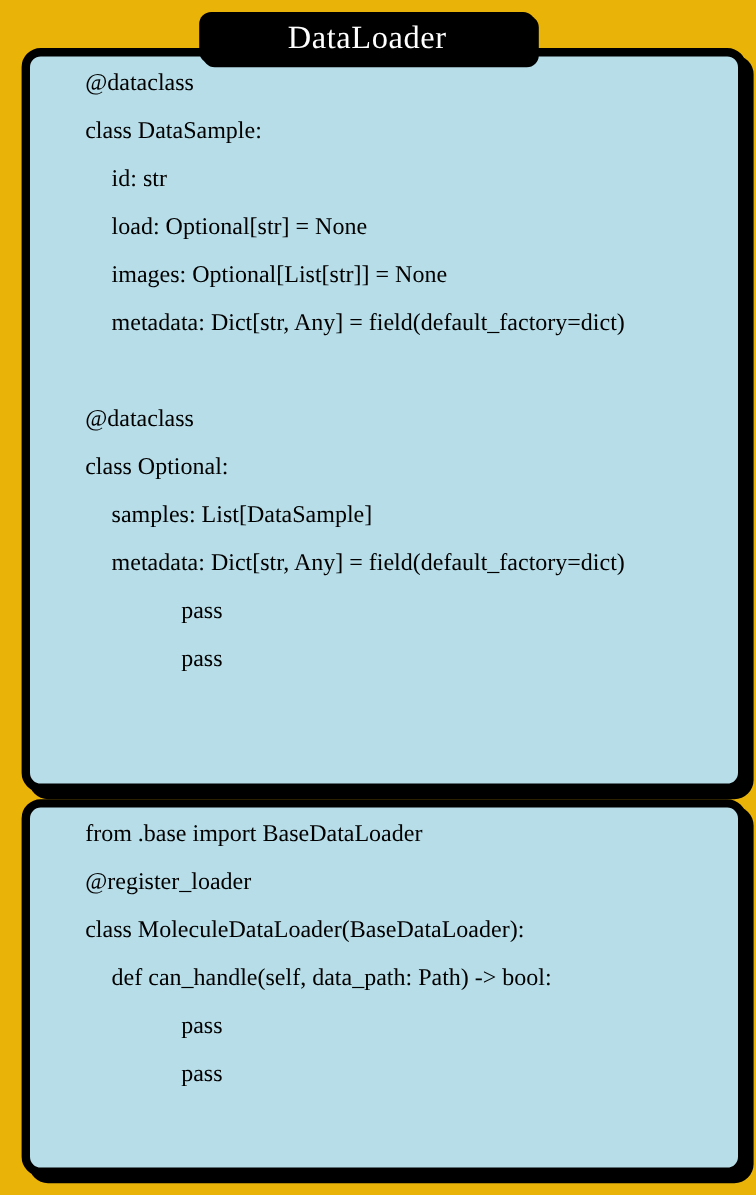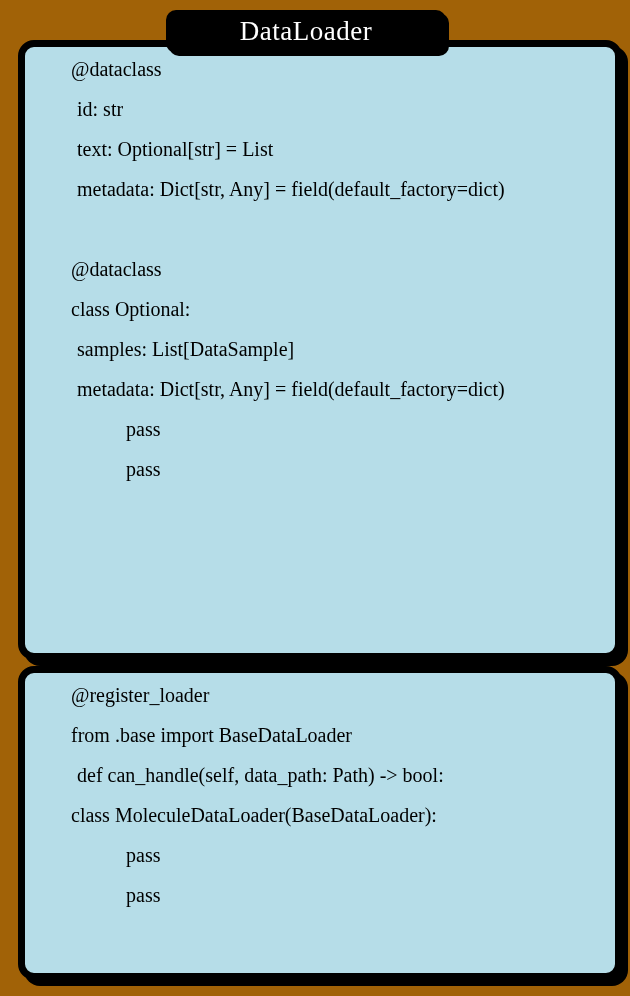--- a/index.html
+++ b/index.html
@@ -5,21 +5,21 @@
   html, body {
     margin: 0;
     padding: 0;
     background: #fbfbfb;
     font-family: "Liberation Serif", "DejaVu Serif", serif;
   }
   .stage {
     position: relative;
     width: 630px;
     height: 996px;
-    background: #a16207;
+    background: #eab308;
     overflow: hidden;
   }
   .title-tab {
     position: absolute;
     left: 166px;
     top: 10px;
     width: 280px;
     height: 43px;
     background: #000;
     border-radius: 10px;
@@ -54,52 +54,54 @@
   .code-line {
     height: 40px;
     display: flex;
     align-items: center;
     font-size: 20px;
     color: #000;
     white-space: pre;
     text-align: right;
   }
   .code-line.i0 { padding-left: 46px; }
-  .code-line.i1 { padding-left: 52px; }
-  .code-line.i2 { padding-left: 101px; }
+  .code-line.i1 { padding-left: 52px; margin-left: 16px; }
+  .code-line.i2 { padding-left: 101px; margin-left: 25px; }
 </style>
 </head>
 <body>
 
 <div class="stage">
 
   <div class="title-tab">
     <span>DataLoader</span>
   </div>
 
   <div class="panel panel-1">
     <div class="panel-content">
         <div class="code-line i0">@dataclass</div>
+        <div class="code-line i0">class DataSample:</div>
         <div class="code-line i1">id: str</div>
-        <div class="code-line i1">text: Optional[str] = List</div>
+        <div class="code-line i1">load: Optional[str] = None</div>
+        <div class="code-line i1">images: Optional[List[str]] = None</div>
         <div class="code-line i1">metadata: Dict[str, Any] = field(default_factory=dict)</div>
         <div class="code-line i0"></div>
         <div class="code-line i0">@dataclass</div>
         <div class="code-line i0">class Optional:</div>
         <div class="code-line i1">samples: List[DataSample]</div>
         <div class="code-line i1">metadata: Dict[str, Any] = field(default_factory=dict)</div>
         <div class="code-line i2">pass</div>
         <div class="code-line i2">pass</div>
       </div>
   </div>
 
   <div class="panel panel-2">
     <div class="panel-content">
+        <div class="code-line i0">from .base import BaseDataLoader</div>
         <div class="code-line i0">@register_loader</div>
-        <div class="code-line i0">from .base import BaseDataLoader</div>
+        <div class="code-line i0">class MoleculeDataLoader(BaseDataLoader):</div>
         <div class="code-line i1">def can_handle(self, data_path: Path) -&gt; bool:</div>
-        <div class="code-line i0">class MoleculeDataLoader(BaseDataLoader):</div>
         <div class="code-line i2">pass</div>
         <div class="code-line i2">pass</div>
       </div>
   </div>
 
 </div>
 
 </body></html>

